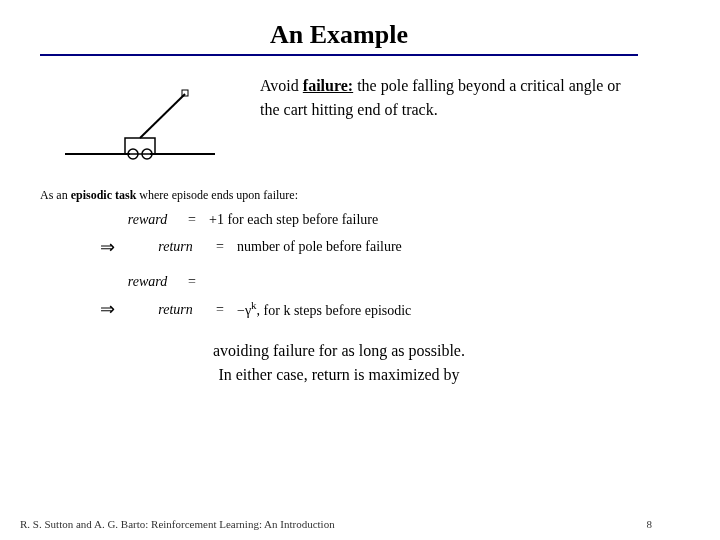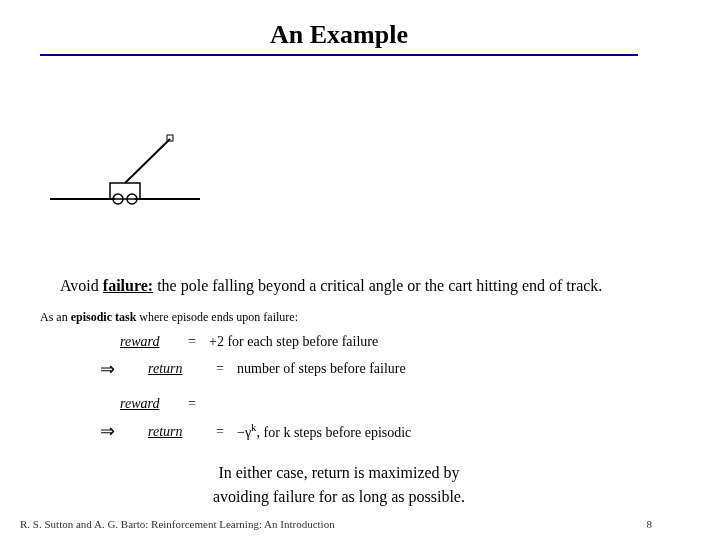--- a/index.html
+++ b/index.html
@@ -28,21 +28,21 @@
       font-weight: bold;
       color: #000;
     }
     .title-underline {
       border: none;
       border-top: 2px solid #000080;
       margin: 4px 0 10px 0;
     }
     .top-section {
       display: flex;
-      flex-direction: column;
+      flex-direction: row;
       align-items: flex-start;
       margin-bottom: 10px;
     }
     .cart-diagram {
       flex: 0 0 200px;
       display: flex;
       align-items: center;
       justify-content: center;
       padding-top: 10px;
     }
@@ -73,23 +73,22 @@
       font-size: 14px;
       line-height: 1.7;
     }
     .eq-row {
       display: flex;
       align-items: center;
       gap: 8px;
     }
     .eq-label {
       min-width: 60px;
-      text-align: left;
+      text-align: center;
       font-style: italic;
-      text-decoration: underline;
     }
     .eq-sym {
       min-width: 18px;
       text-align: center;
     }
     .eq-value {
       font-size: 14px;
     }
     .implies {
       font-size: 18px;
@@ -154,27 +153,27 @@
   </div>
 
   <div class="section">
     <div class="section-title">
       <span>As an </span><b>episodic task</b><span> where episode ends upon failure:</span>
     </div>
     <div class="equations">
       <div class="eq-row">
         <span class="eq-label" style="font-style:italic; min-width:55px;">reward</span>
         <span class="eq-sym">=</span>
-        <span class="eq-value">+2  for each step before failure</span>
+        <span class="eq-value">+1  for each step before failure</span>
       </div>
       <div class="eq-row" style="margin-left:-20px;">
         <span class="implies" style="min-width:40px;">⇒</span>
         <span class="eq-label" style="font-style:italic; min-width:55px;">return</span>
         <span class="eq-sym">=</span>
-        <span class="eq-value">number of steps before failure</span>
+        <span class="eq-value">number of pole before failure</span>
       </div>
     </div>
   </div>
 
   <div class="section" style="margin-top:6px;">
     <div class="equations">
       <div class="eq-row">
         <span class="eq-label" style="font-style:italic; min-width:55px;">reward</span>
         <span class="eq-sym">=</span>
       </div>
@@ -183,21 +182,21 @@
         <span class="eq-label" style="font-style:italic; min-width:55px;">return</span>
         <span class="eq-sym">=</span>
         <span class="eq-value">
           −γ<sup>k</sup><span>,  for k steps before episodic</span>
         </span>
       </div>
     </div>
   </div>
 
   <div class="bottom-text" style="margin-top:14px;">
+    <div>avoiding failure for as long as possible.</div>
     <div>In either case, return is maximized by</div>
-    <div>avoiding failure for as long as possible.</div>
   </div>
 
   <div class="footer">
     <span>R. S. Sutton and A. G. Barto: Reinforcement Learning: An Introduction</span>
     <span>8</span>
   </div>
 </div>
 
 </body></html>

